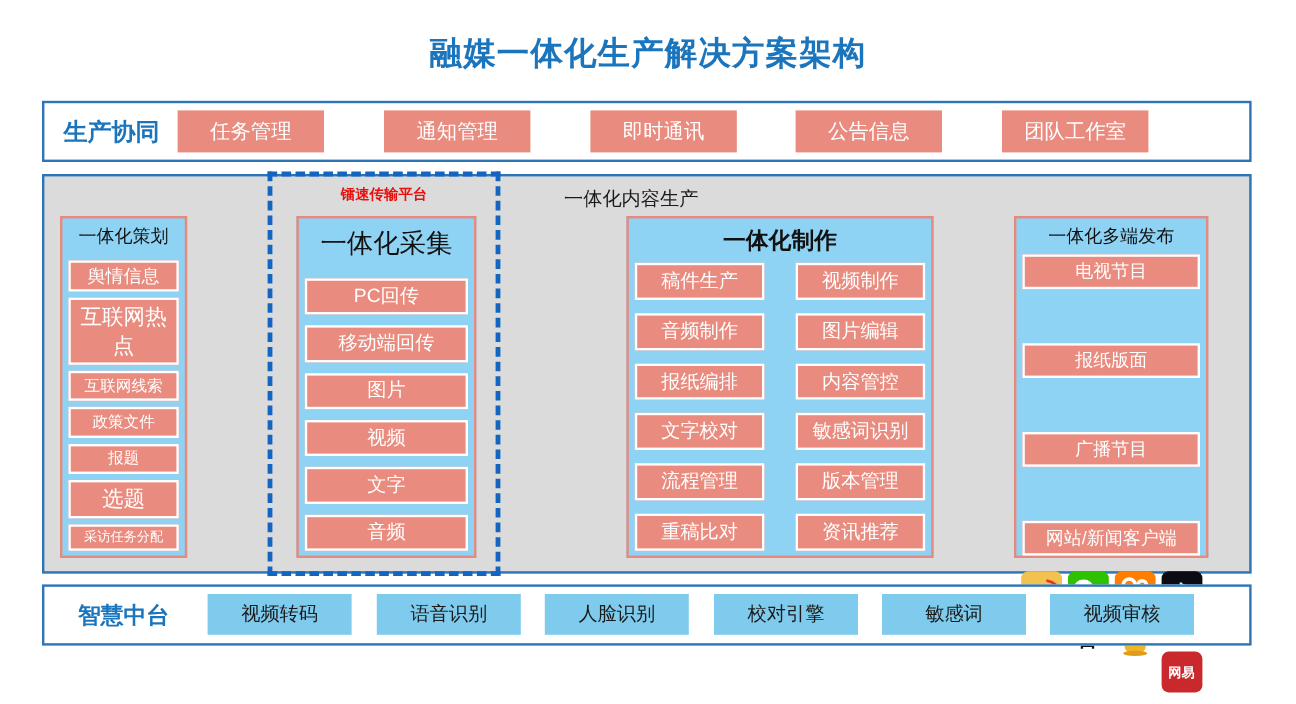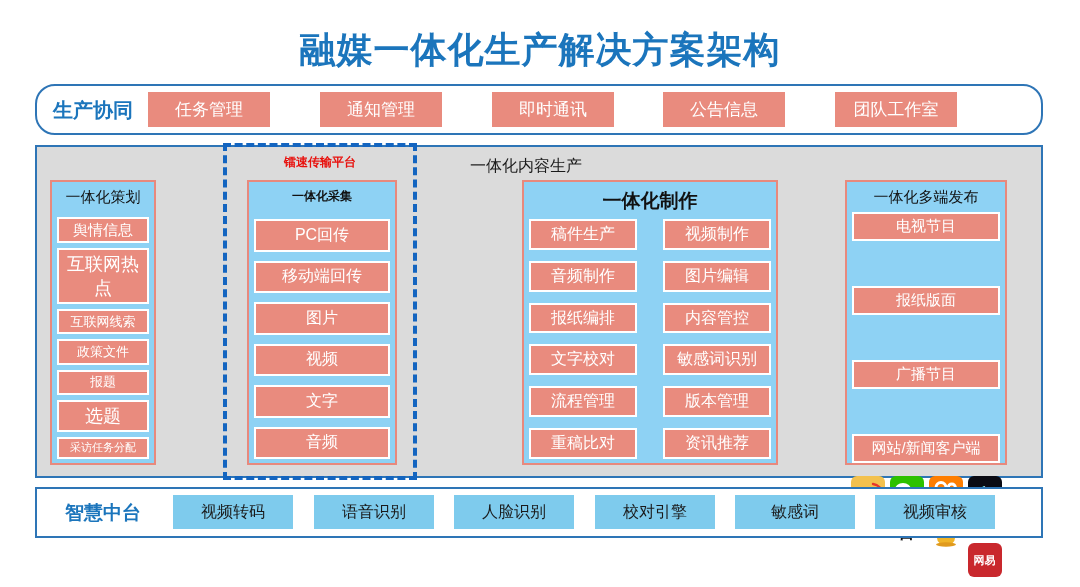--- a/index.html
+++ b/index.html
@@ -1,23 +1,23 @@
 <!DOCTYPE html>
 <html><head>
 <meta charset="utf-8">
 <style>
   html,body{margin:0;padding:0;background:#ffffff;}
   .canvas{position:relative;width:1080px;height:587px;background:#ffffff;
     font-family:"Liberation Sans","DejaVu Sans",sans-serif;overflow:hidden;}
   .title{position:absolute;top:26px;left:0;width:100%;text-align:center;
-    font-size:36px;font-weight:bold;color:#1B75BC;letter-spacing:1px;}
+    font-size:27px;font-weight:bold;color:#1B75BC;letter-spacing:1px;}
   
   .bar{position:absolute;left:35px;width:1004px;height:47px;background:#fff;
     border:2px solid #2E75B6;}
-  .top-bar{top:84px;border-radius:20px;}
+  .top-bar{top:84px;}
   .bottom-bar{top:487px;}
   .bar-label{position:absolute;top:50%;transform:translateY(-50%);
     font-weight:bold;color:#1B75BC;}
   .top-bar .bar-label{left:16px;font-size:20px;}
   .bottom-bar .bar-label{left:28px;font-size:19px;}
   .top-btn{position:absolute;top:6px;width:122px;height:35px;background:#E98B7E;
     color:#fff;font-size:17px;display:flex;align-items:center;justify-content:center;}
   .bottom-btn{position:absolute;top:6px;width:120px;height:34px;background:#7ECBED;
     color:#1a1a1a;font-size:16px;display:flex;align-items:center;justify-content:center;}
   
@@ -32,21 +32,21 @@
   .col{position:absolute;background:#8ED2F4;border:2px solid #E8897D;
     box-sizing:border-box;padding:4px 5px;display:flex;flex-direction:column;}
   .col-header{text-align:center;color:#111;flex:0 0 auto;margin:2px 0 5px 0;}
   .item{background:#E98B7E;border:2px solid #fff;color:#fff;display:flex;
     align-items:center;justify-content:center;text-align:center;box-sizing:border-box;}
   .col1{left:13px;top:33px;width:106px;height:285px;row-gap:5px;}
   .col1 .col-header{font-size:15px;}
   .col1 .item{flex:1 1 auto;font-size:13px;}
   .col1 .sz-15{font-size:15px;} .col1 .sz-12{font-size:18px;} .col1 .sz-11{font-size:11px;}
   .col2{left:210px;top:33px;width:150px;height:285px;row-gap:9px;}
-  .col2 .col-header{font-size:12px;font-weight:bold;}
+  .col2 .col-header{font-size:22px;font-weight:normal;}
   .col2 .item{flex:1 1 auto;font-size:16px;}
   .col3{left:485px;top:33px;width:256px;height:285px;}
   .col3 .col-header{font-size:19px;font-weight:bold;}
   .col3 .grid{flex:1 1 auto;display:grid;grid-template-columns:1fr 1fr;
     column-gap:26px;row-gap:11px;}
   .col3 .item{font-size:16px;}
   .col4{left:808px;top:33px;width:162px;height:285px;}
   .col4 .col-header{font-size:15px;}
   .col4 .items{display:flex;flex-direction:column;row-gap:9px;gap:45px;}
   .col4 .item{height:29px;font-size:15px;flex:0 0 auto;}

